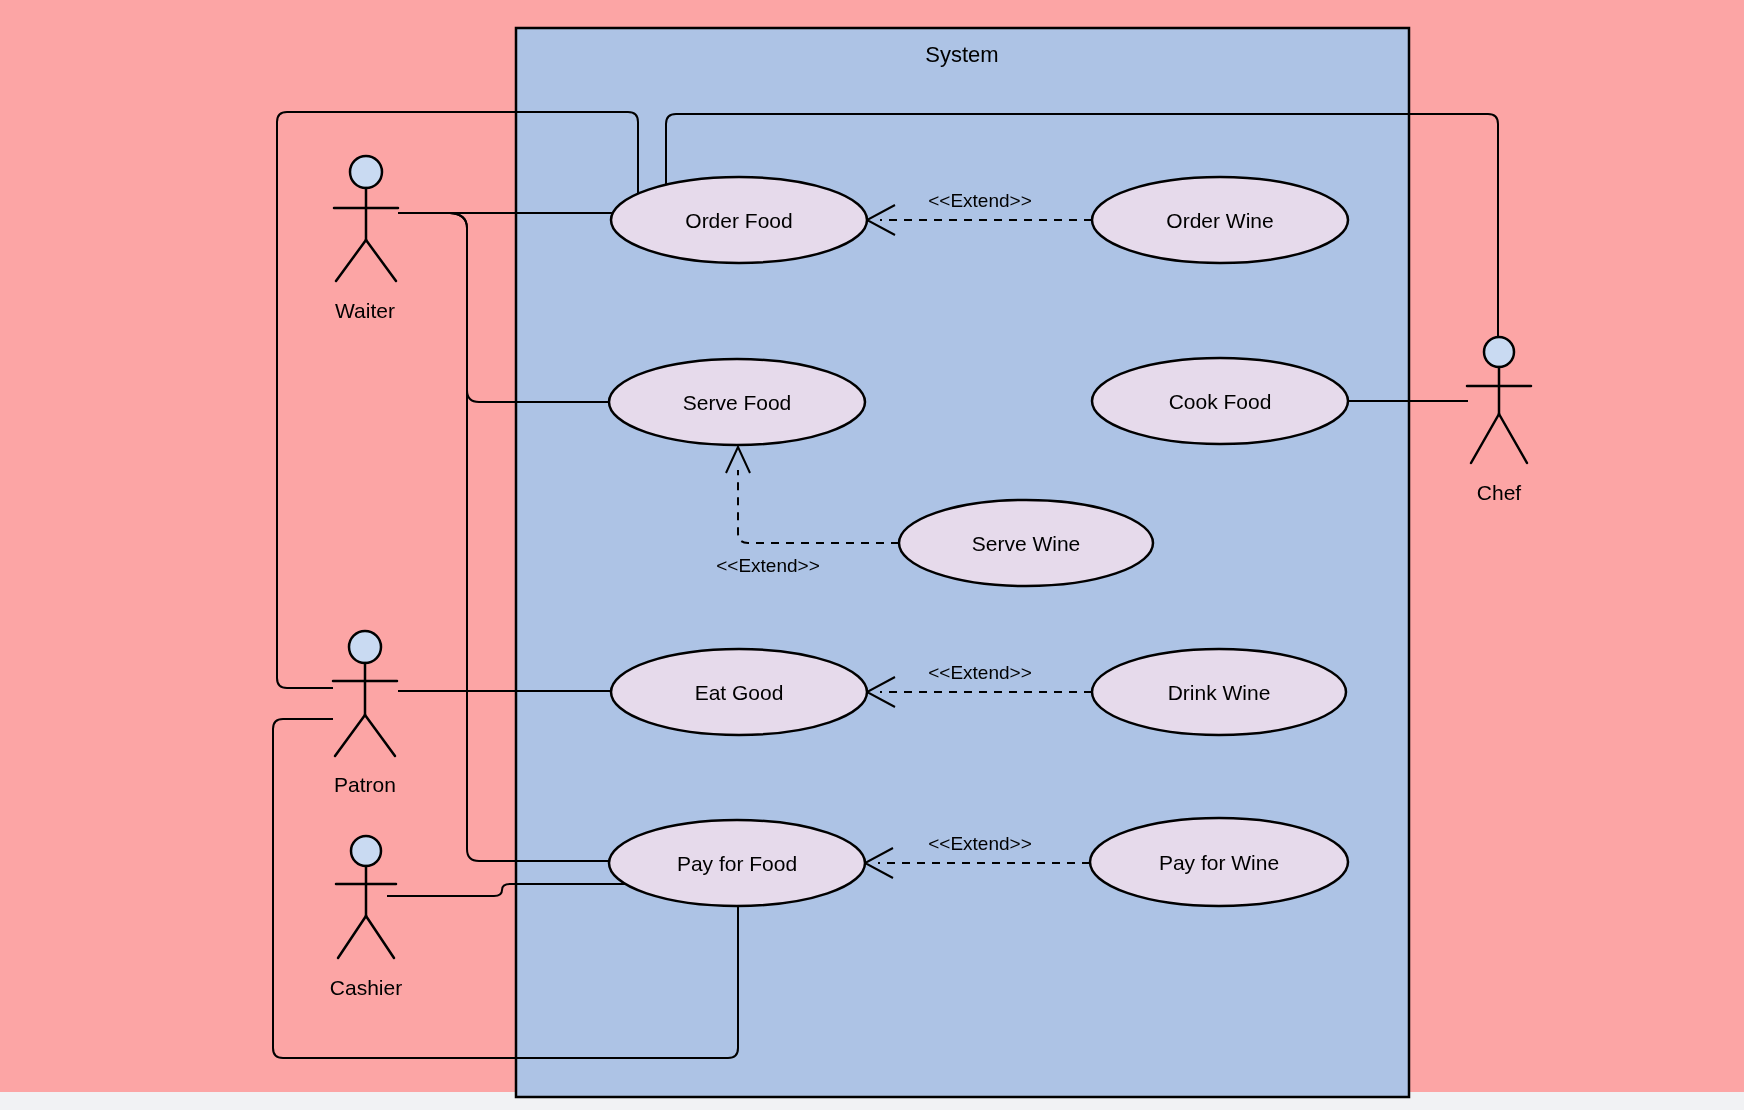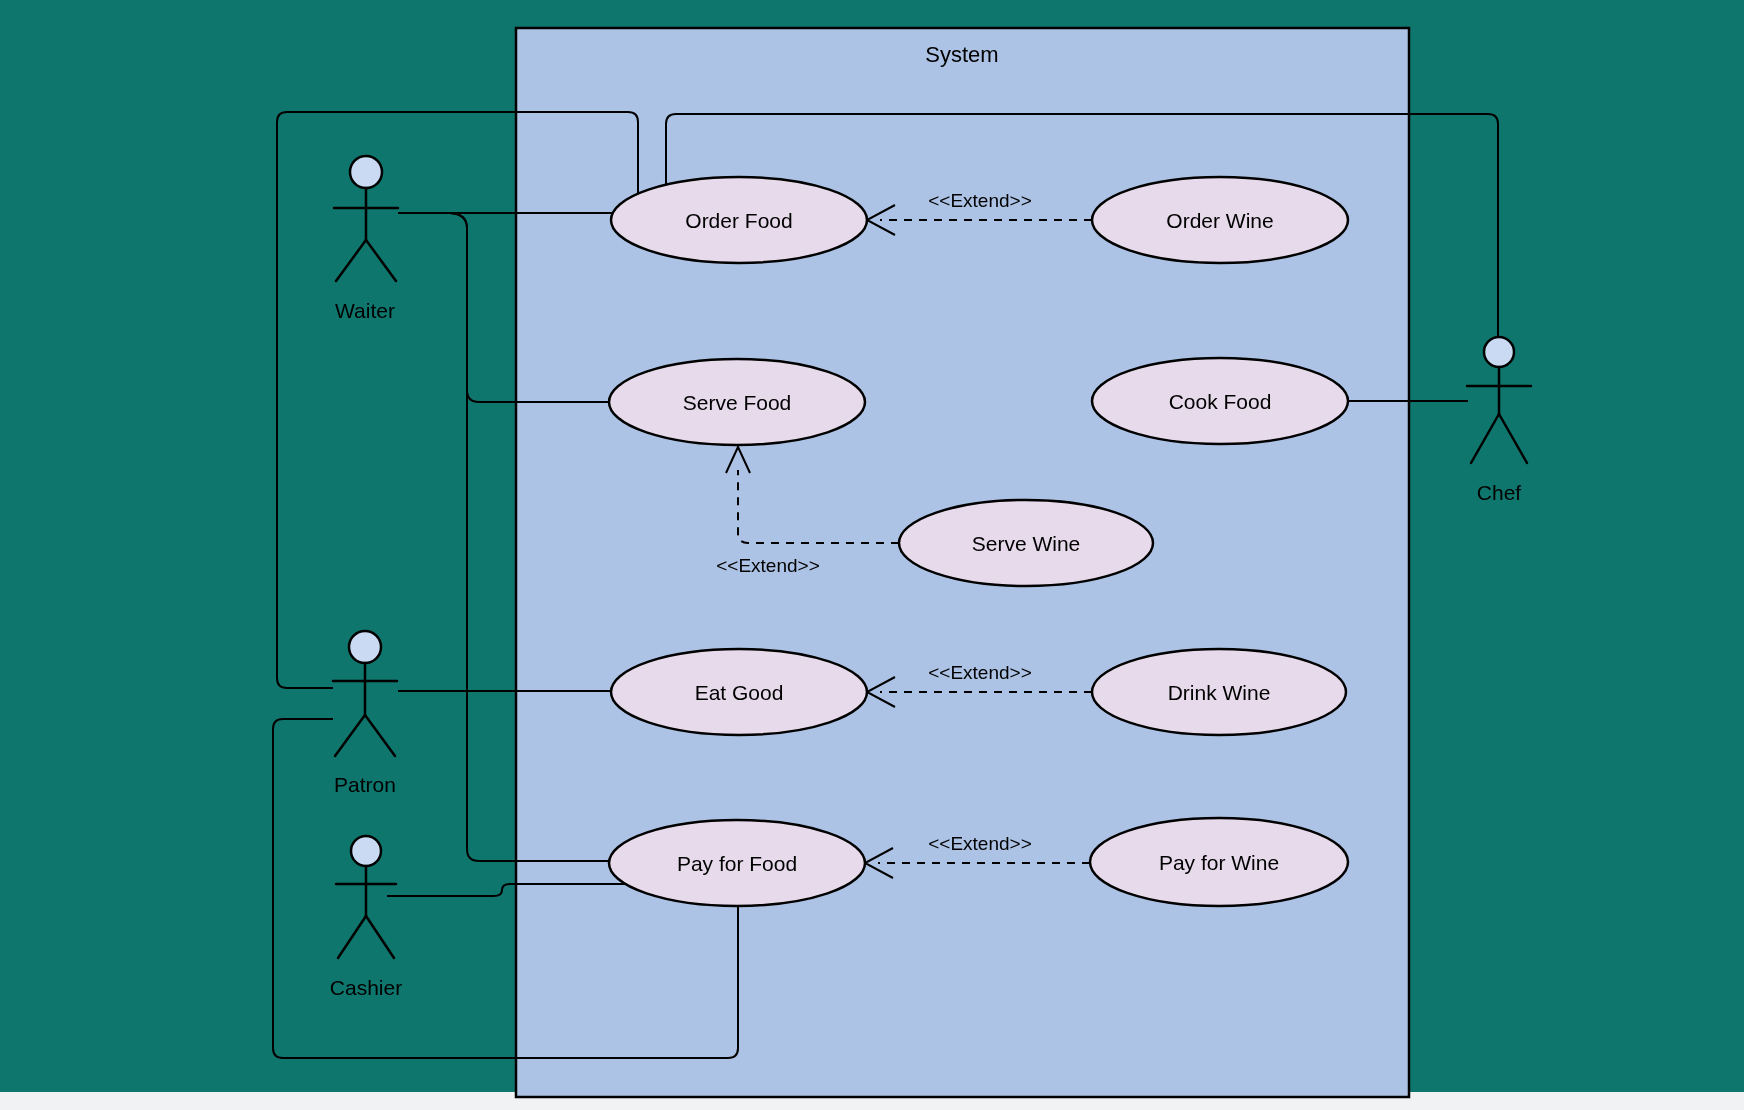--- a/index.html
+++ b/index.html
@@ -1,16 +1,16 @@
 <!DOCTYPE html>
 <html><head>
 <meta charset="utf-8">
 <style>
   html,body{margin:0;padding:0;background:#ffffff;}
-  .stage{position:relative;width:1744px;height:1110px;background:#0f766e;overflow:hidden;
+  .stage{position:relative;width:1744px;height:1110px;background:#fca5a5;overflow:hidden;
          font-family:"Liberation Sans", sans-serif;}
   svg{display:block}
   .uc-label{font-family:"Liberation Sans", sans-serif;font-size:21px;fill:#000;}
   .actor-label{font-family:"Liberation Sans", sans-serif;font-size:21px;fill:#000;}
   .sys-label{font-family:"Liberation Sans", sans-serif;font-size:22px;fill:#000;}
   .ext-label{font-family:"Liberation Sans", sans-serif;font-size:19px;fill:#000;}
   .assoc{stroke:#000;stroke-width:2;fill:none;}
   .ext-line{stroke:#000;stroke-width:2;fill:none;stroke-dasharray:8 7;}
   .ext-arrow{stroke:#000;stroke-width:2;fill:none;}
   .figure{stroke:#000;stroke-width:2.5;fill:none;stroke-linecap:round;}

